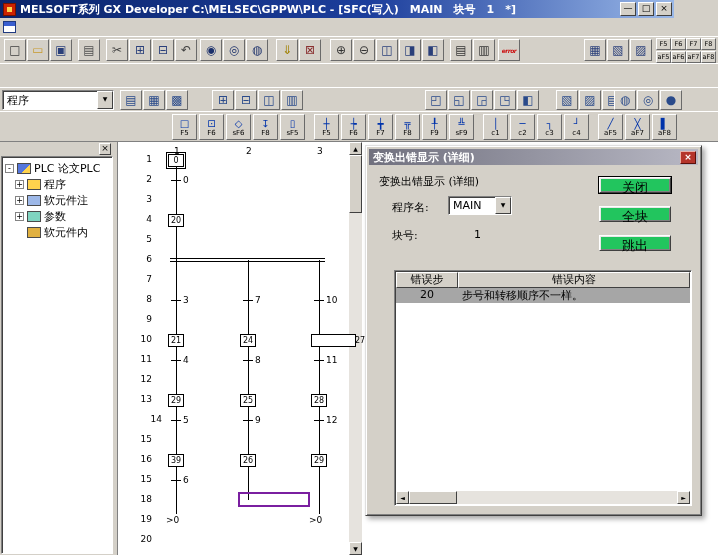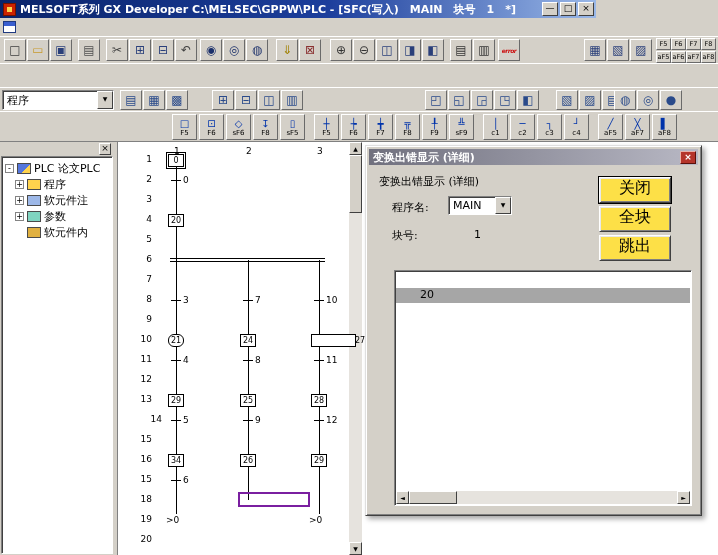--- a/index.html
+++ b/index.html
@@ -1,20 +1,20 @@
 <!DOCTYPE html>
 <html style="--cursor: #7a1fa0; --sel: #a6a6a6; --dred: #b5342a;"><head>
 <meta charset="utf-8">
 <style>
   *{margin:0;padding:0;box-sizing:border-box;font-family:"DejaVu Sans","Liberation Sans",sans-serif;}
   html,body{background:#808080;}
   #app{position:relative;width:718px;height:555px;background:#d4d0c8;overflow:hidden;font-size:11px;color:#000;}
 
   
-  #titlebar{position:absolute;left:0;top:0;width:596px;height:18px;
+  #titlebar{position:absolute;left:0;top:0;width:674px;height:18px;
     background:linear-gradient(90deg,#0a246a 0%,#1c3e9c 55%,#9ab8e8 100%);
     display:flex;align-items:center;}
   #appicon{width:13px;height:13px;margin:0 4px 0 3px;background:#cc2200;border:1px solid #701200;position:relative;flex:none;}
   #appicon::after{content:"";position:absolute;left:3px;top:3px;width:5px;height:5px;background:#ffd34d;}
   #titletext{color:#fff;font-weight:bold;font-size:11px;white-space:nowrap;overflow:hidden;flex:1;}
   #winbtns{display:flex;margin-right:2px;flex:none;}
   .winbtn{width:16px;height:14px;margin-left:2px;background:#d4d0c8;border:1px solid;border-color:#fff #404040 #404040 #fff;
     font-size:9px;line-height:11px;text-align:center;color:#000;}
 
   
@@ -90,23 +90,23 @@
   #dialog{position:absolute;left:365px;top:145px;width:337px;height:371px;background:#d4d0c8;
     border:1px solid;border-color:#dfdfdf #404040 #404040 #dfdfdf;
     box-shadow:inset 1px 1px 0 #fff, inset -1px -1px 0 #808080, 3px 3px 5px rgba(0,0,0,.35);}
   #dtitle{position:absolute;left:3px;top:3px;right:3px;height:16px;
     background:linear-gradient(90deg,#70707e,#b8b8c4);display:flex;align-items:center;}
   #dtitle .dtext{color:#fff;font-weight:bold;font-size:11px;padding-left:4px;flex:1;white-space:nowrap;overflow:hidden;}
   #dclose{width:16px;height:13px;margin-right:2px;background:var(--dred,#b5342a);border:1px solid;
     border-color:#e8b0a8 #5a100a #5a100a #e8b0a8;color:#fff;font-size:9px;line-height:10px;text-align:center;font-weight:bold;flex:none;}
   .dlabel{position:absolute;font-size:11px;white-space:nowrap;}
   #dcombo{left:82px;top:50px;width:64px;height:19px;}
-  .pbtn{position:absolute;left:233px;width:72px;height:26px;background:#fde047;border:1px solid;
+  .pbtn{position:absolute;left:233px;width:72px;height:16px;background:#22c55e;border:1px solid;
     border-color:#fff #404040 #404040 #fff;box-shadow:inset 1px 1px 0 #e8e8e8, inset -1px -1px 0 #808080;
-    font-size:16px;text-align:center;line-height:19px;}
+    font-size:13px;text-align:center;line-height:19px;}
   .pbtn.default{box-shadow:0 0 0 1px #000, inset 1px 1px 0 #e8e8e8, inset -1px -1px 0 #808080;}
   #errlist{position:absolute;left:28px;top:124px;width:298px;height:236px;background:#fff;border:1px solid;
     border-color:#808080 #fff #fff #808080;box-shadow:inset 1px 1px 0 #404040;overflow:hidden;}
   #lheader{position:absolute;left:1px;top:1px;right:1px;height:16px;display:flex;}
   .hcell{width:62px;height:16px;background:#d4d0c8;border:1px solid;border-color:#fff #404040 #404040 #fff;
     font-size:11px;text-align:center;line-height:14px;flex:none;overflow:hidden;white-space:nowrap;}
   .hcell.wide{flex:1;}
   #lrows{position:absolute;left:1px;top:17px;right:1px;bottom:14px;background:#fff;}
   .lrow{height:15px;display:flex;font-size:11px;white-space:nowrap;}
   .lrow.sel{background:var(--sel,#a6a6a6);}
@@ -431,27 +431,27 @@
         <div class="hl" style="left: 53px; top: 278px; width: 10px;"></div>
         <div class="tlabel" style="left: 65px; top: 272px;">5</div>
         <div class="hl" style="left: 125px; top: 278px; width: 10px;"></div>
         <div class="tlabel" style="left: 137px; top: 272px;">9</div>
         <div class="hl" style="left: 196px; top: 278px; width: 10px;"></div>
         <div class="tlabel" style="left: 208px; top: 272px;">12</div>
         <div class="hl" style="left: 53px; top: 338px; width: 10px;"></div>
         <div class="tlabel" style="left: 65px; top: 332px;">6</div>
         <div class="step init" style="left: 50px; top: 12px;">0</div>
         <div class="step" style="left: 50px; top: 72px;">20</div>
-        <div class="step" style="left: 50px; top: 192px; border-radius: 6px;">21</div>
+        <div class="step" style="left: 50px; top: 192px;">21</div>
         <div class="step" style="left: 122px; top: 192px;">24</div>
         <div class="step" style="left: 193px; top: 192px; padding-left: 43px;">27</div>
         <div class="step" style="left: 50px; top: 252px;">29</div>
         <div class="step" style="left: 122px; top: 252px;">25</div>
         <div class="step" style="left: 193px; top: 252px;">28</div>
-        <div class="step" style="left: 50px; top: 312px;">34</div>
+        <div class="step" style="left: 50px; top: 312px;">39</div>
         <div class="step" style="left: 122px; top: 312px;">26</div>
         <div class="step" style="left: 193px; top: 312px;">29</div>
         <div class="jmp" style="left: 47px; top: 372px;">&gt;0</div>
         <div class="jmp" style="left: 190px; top: 372px;">&gt;0</div>
         <div class="cursor" style="left: 120px; top: 350px; width: 72px; height: 15px;"></div>
       </div>
     <div id="vscroll" class="sb-track">
       <div class="sbtn" style="left:0;top:0;">▲</div>
       <div class="thumb" style="left:0;top:13px;width:13px;height:58px;"></div>
       <div class="sbtn" style="left:0;bottom:0;">▼</div>
@@ -468,23 +468,28 @@
     <div id="dcombo" class="combo">
       <span class="cval">MAIN</span>
       <span class="carrow">▼</span>
     </div>
     <div class="dlabel" style="left:26px;top:82px;">块号:</div>
     <div class="dlabel" style="left:108px;top:82px;">1</div>
     <div class="pbtn default" style="top:31px;">关闭</div>
     <div class="pbtn" style="top:60px;">全块</div>
     <div class="pbtn" style="top:89px;">跳出</div>
     <div id="errlist">
+      <div id="lheader">
+          <div class="hcell">错误步</div>
+          <div class="hcell wide">错误内容</div>
+        </div>
       <div id="lrows">
           <div class="lrow sel">
             <div class="c1">20</div>
+            <div class="c2">步号和转移顺序不一样。</div>
           </div>
         </div>
       <div id="hscroll">
         <div class="sbtn" style="left:0;top:0;">◄</div>
         <div class="thumb" style="left:13px;top:0;width:48px;height:13px;"></div>
         <div class="sbtn" style="right:0;top:0;">►</div>
       </div>
     </div>
   </div>
 

